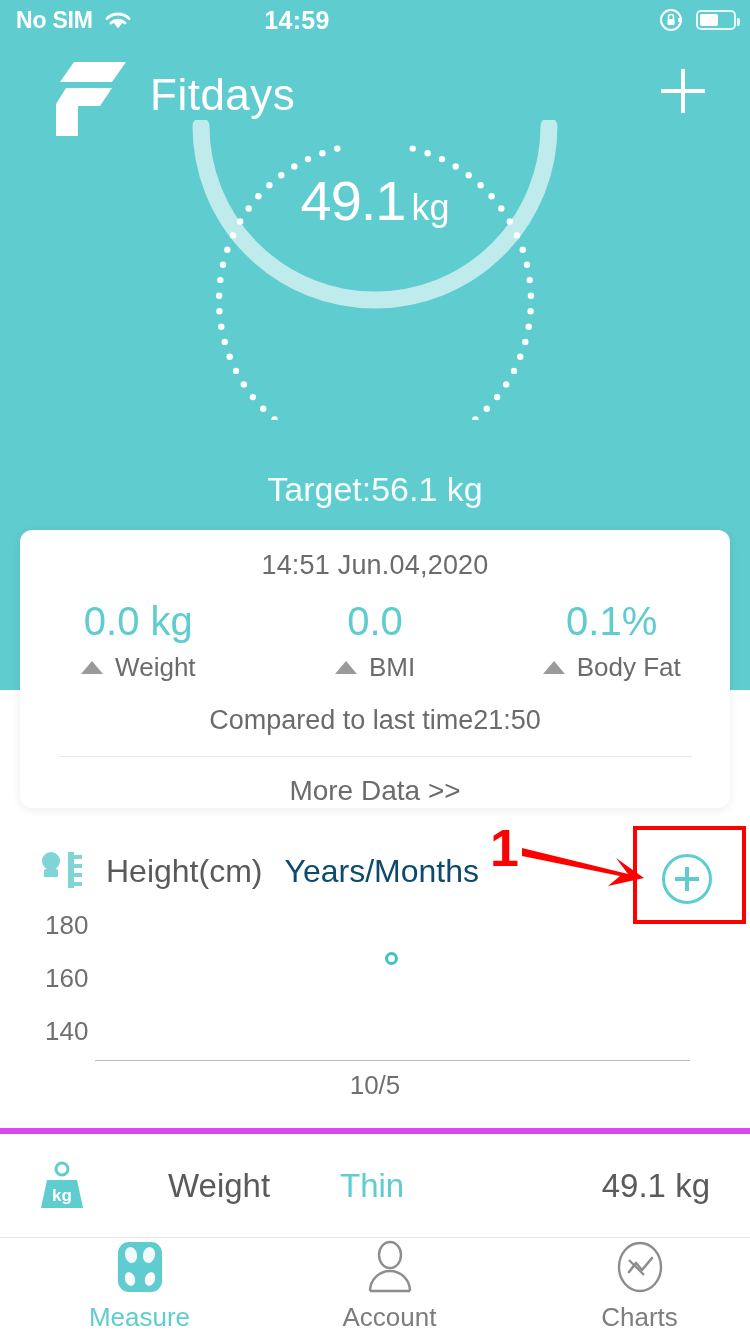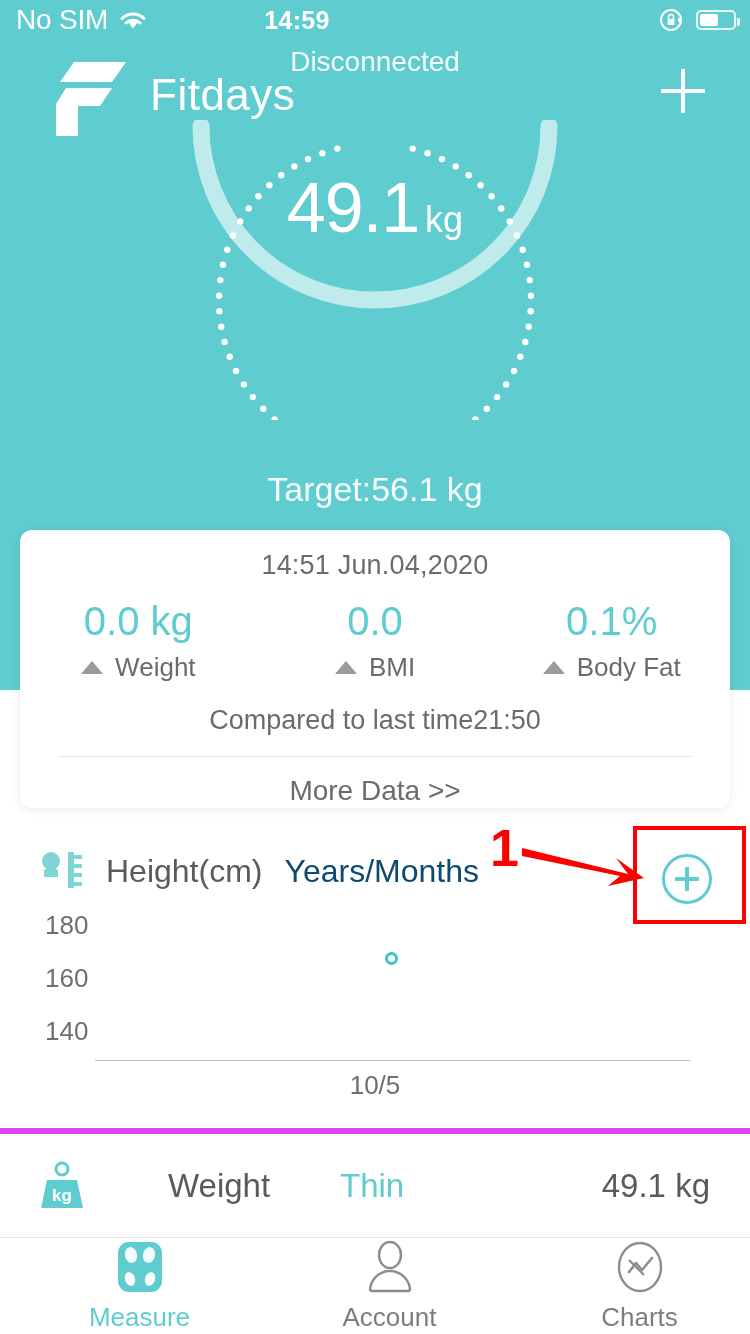--- a/index.html
+++ b/index.html
@@ -15,21 +15,21 @@
     position:absolute; left:0; top:0; width:750px; height:690px;
     background:#5FCCCF;
   }
 
   
   .statusbar {
     position:absolute; left:0; top:0; width:750px; height:40px;
     display:flex; align-items:center; color:#ffffff;
   }
   .sb-left { position:absolute; left:16px; display:flex; align-items:center; gap:10px; }
-  .sb-carrier { font-size:28px; letter-spacing:-0.2px; }
+  .sb-carrier { font-size:23px; letter-spacing:-0.2px;font-weight:bold; }
   .sb-time {
     position:absolute; left:0; width:594px; text-align:center;
     font-size:25px; font-weight:bold; letter-spacing:0.3px;
   }
   .sb-right { position:absolute; right:14px; display:flex; align-items:center; gap:12px; }
   .batt {
     width:40px; height:20px; border:2px solid rgba(255,255,255,.85);
     border-radius:5px; position:relative; padding:2px;
   }
   .batt::after {
@@ -52,21 +52,21 @@
     position:absolute; right:38px; top:62px; width:58px; height:58px;
     cursor:pointer;
   }
 
   
   .dial { position:absolute; left:183px; top:120px; width:384px; height:300px; }
   .dial-readout {
     position:absolute; left:183px; top:168px; width:384px;
     text-align:center; color:#ffffff;
   }
-  .dial-value { font-size:70px; font-weight:300; letter-spacing:-1px; }
+  .dial-value { font-size:56px; font-weight:300; letter-spacing:-1px; }
   .dial-unit { font-size:36px; font-weight:300; margin-left:6px; }
 
   .target {
     position:absolute; left:0; top:470px; width:750px; text-align:center;
     color:#ffffff; font-size:34px; font-weight:300; opacity:.95;
   }
 
   
   .card {
     position:absolute; left:20px; top:530px; width:710px; height:278px;
@@ -177,21 +177,20 @@
         <rect x="9.5" y="12" width="7" height="6" rx="1" fill="#fff"></rect>
         <path d="M10.5 12 v-2 a2.5 2.5 0 0 1 5 0 v2" stroke="#fff" stroke-width="1.6" fill="none"></path>
         <path d="M21 11 a9 9 0 0 1 0 4" stroke="#fff" stroke-width="2" fill="none"></path>
       </svg>
       <div class="batt">
         <div class="batt-fill" id="batt-fill" style="width: 55%;"></div>
       </div>
     </div>
   </div>
 
-  <div class="hdr-status">Disconnected</div>
 
   <svg class="logo" viewBox="0 0 92 82">
     <path d="M32 4 H84 L70 24 H18 Z" fill="#fff"></path>
     <path d="M24 30 H70 L58 48 H36 V78 H14 L14 46 Z" fill="#fff"></path>
   </svg>
 
   <div class="app-title">Fitdays</div>
 
   <svg class="hdr-plus" viewBox="0 0 58 58">
     <line x1="29" y1="7" x2="29" y2="51" stroke="#fff" stroke-width="4"></line>

